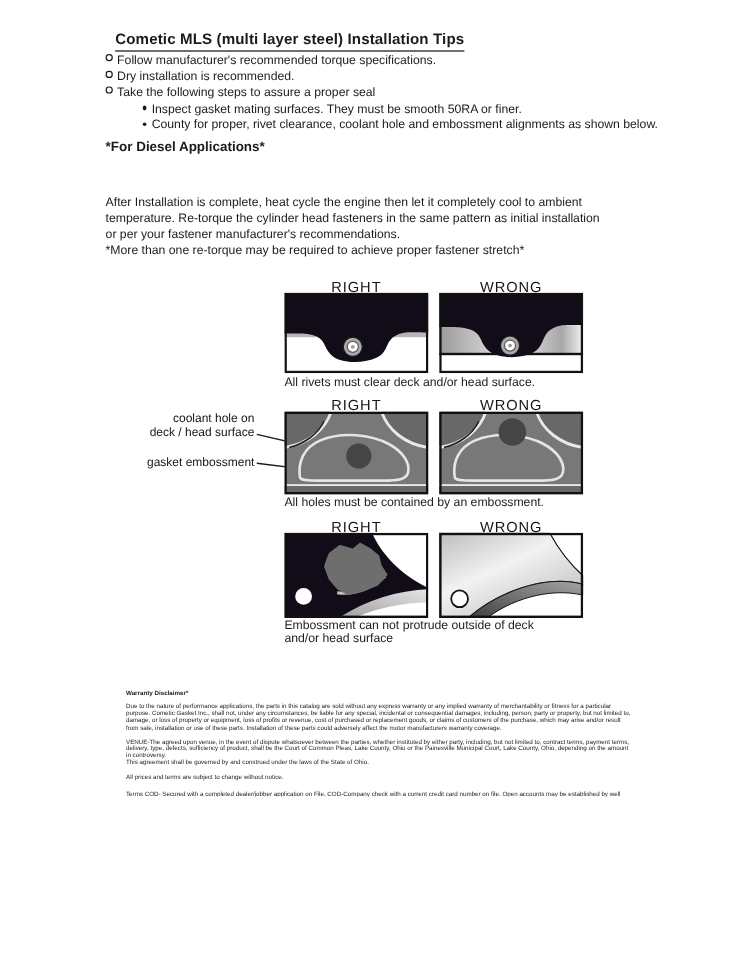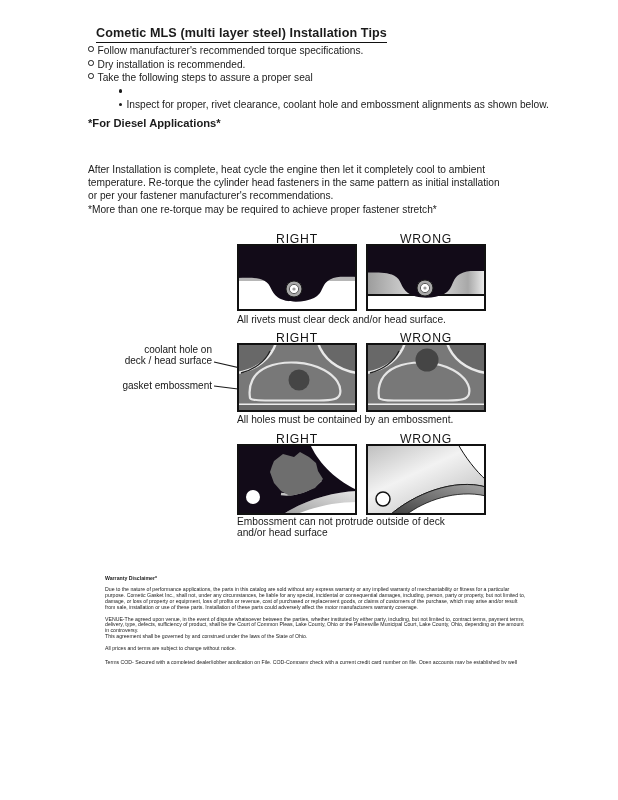--- a/index.html
+++ b/index.html
@@ -48,22 +48,22 @@
 <body>
 
 <div class="page">
 
   <div class="abs doc-title">Cometic MLS (multi layer steel) Installation Tips</div>
 
   <div class="abs tips">
     <div class="tip-row"><span class="mk"></span><span>Follow manufacturer's recommended torque specifications.</span></div>
     <div class="tip-row"><span class="mk"></span><span>Dry installation is recommended.</span></div>
     <div class="tip-row"><span class="mk"></span><span>Take the following steps to assure a proper seal</span></div>
-    <div class="tip-row sub"><span class="mk"></span></div>
-    <div class="tip-row sub"><span class="mk"></span><span>Inspect for proper, rivet clearance, coolant hole and embossment alignments as shown below.</span></div>
+    <div class="tip-row sub"><span class="mk"></span><span>Inspect gasket mating surfaces.  They must be smooth 50RA or finer.</span></div>
+    <div class="tip-row sub"><span class="mk"></span><span>County for proper, rivet clearance, coolant hole and embossment alignments as shown below.</span></div>
   </div>
 
   <div class="abs diesel-h">*For Diesel Applications*</div>
 
   <div class="abs body-par p2">
     <div>After Installation is complete, heat cycle the engine then let it completely cool to ambient</div>
     <div>temperature. Re-torque the cylinder head fasteners in the same pattern as initial installation</div>
     <div>or per your fastener manufacturer's recommendations.</div>
   </div>
   <div class="abs body-par p3">*More than one re-torque may be required to achieve proper fastener stretch*</div>

